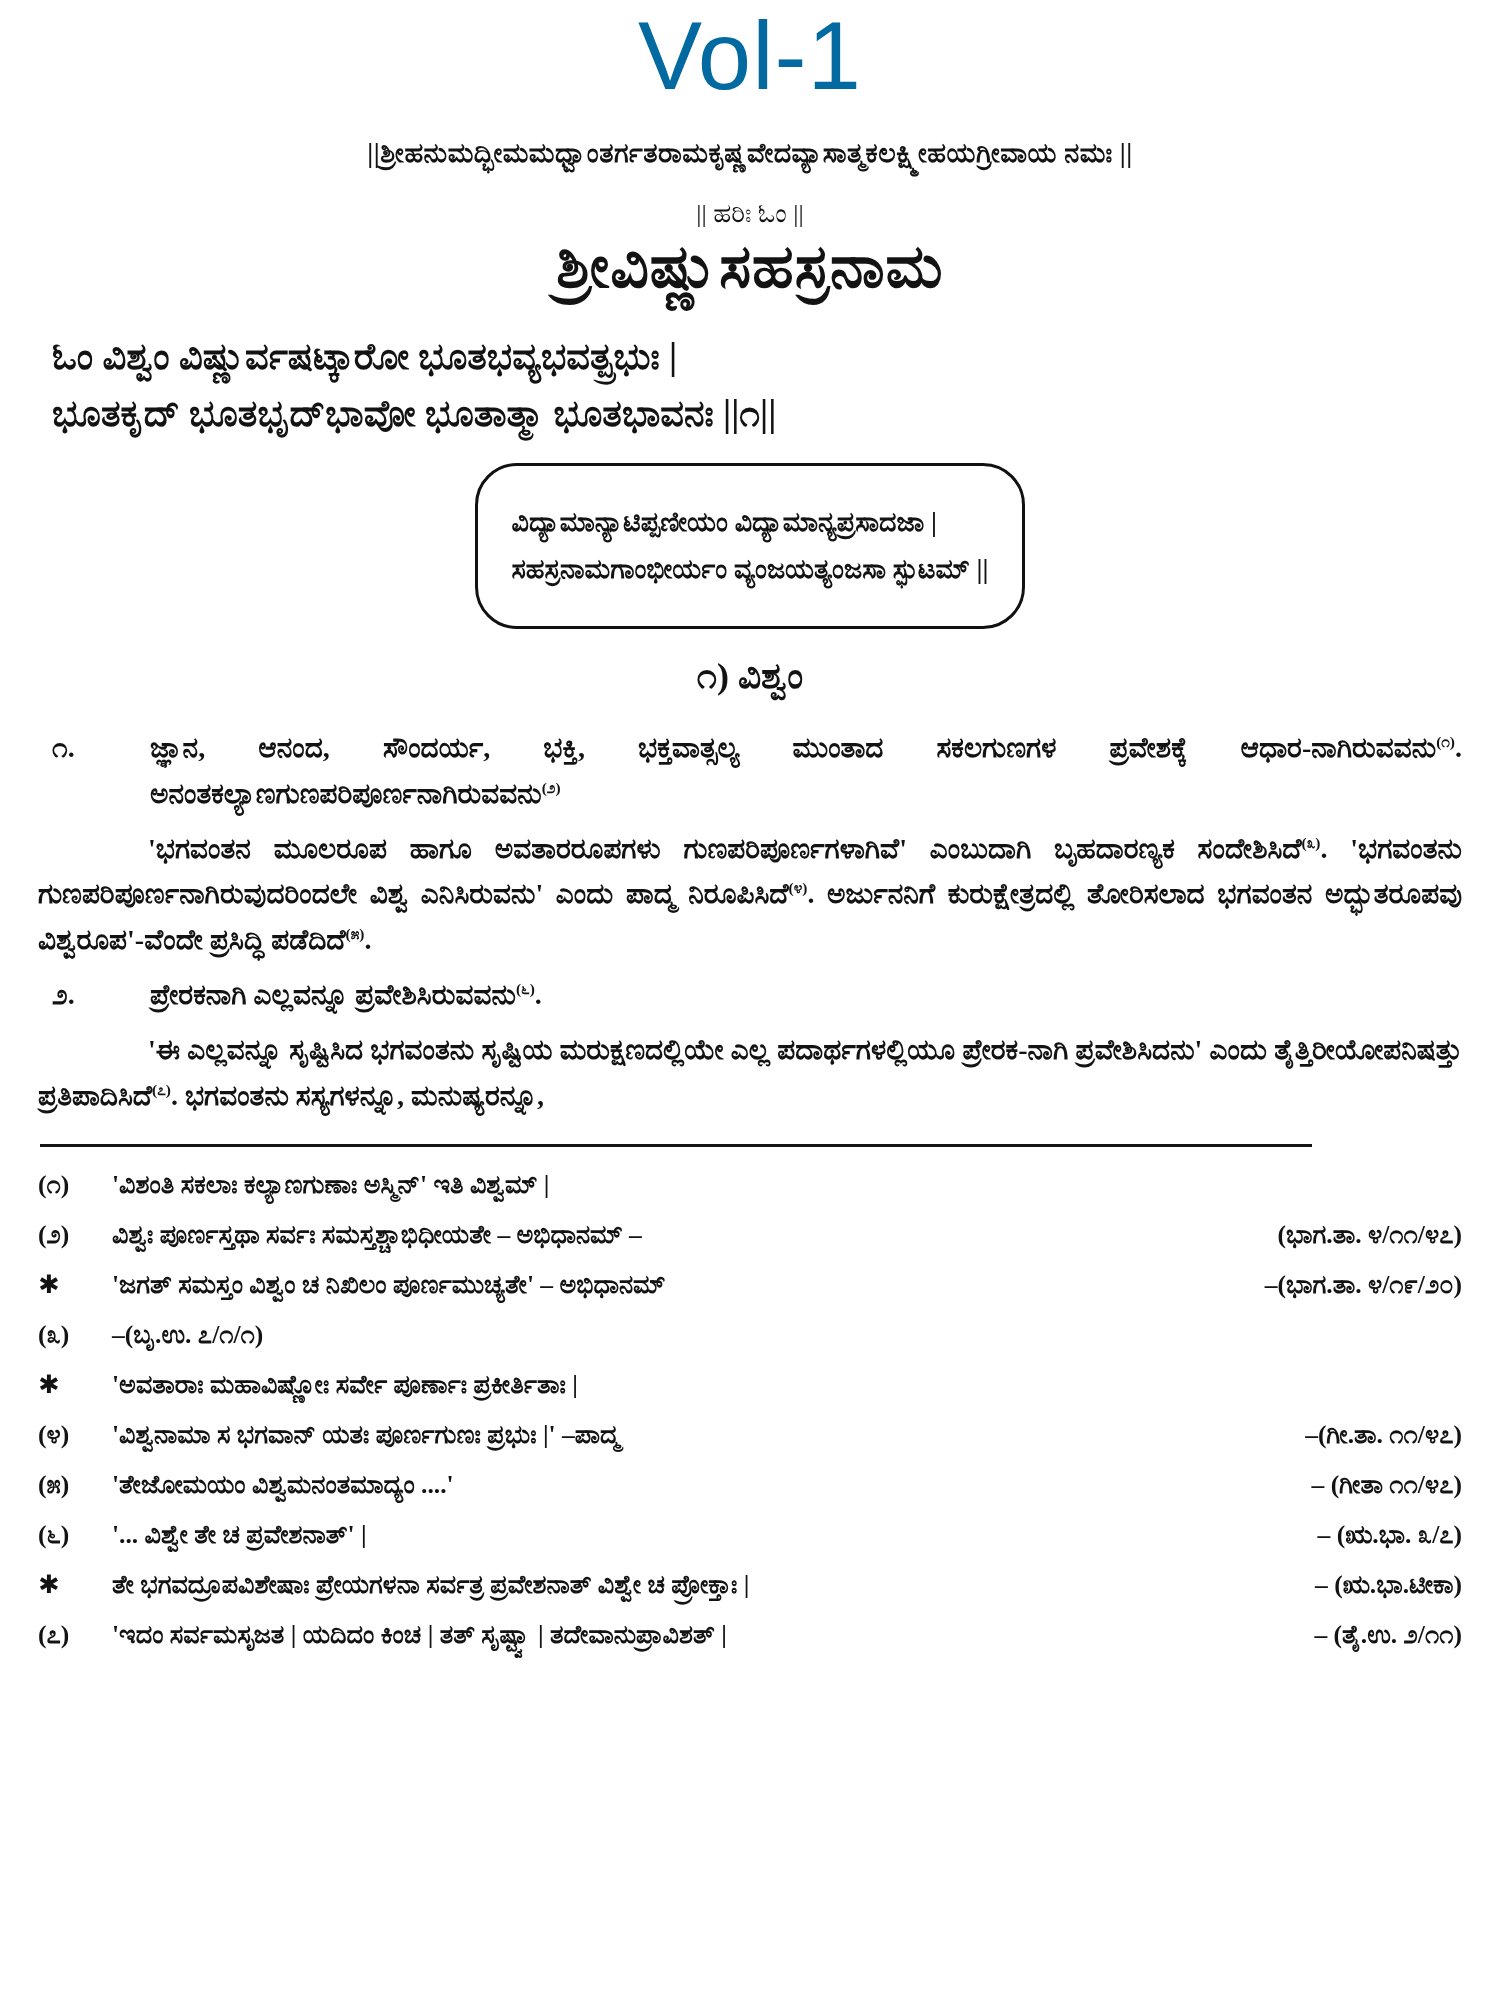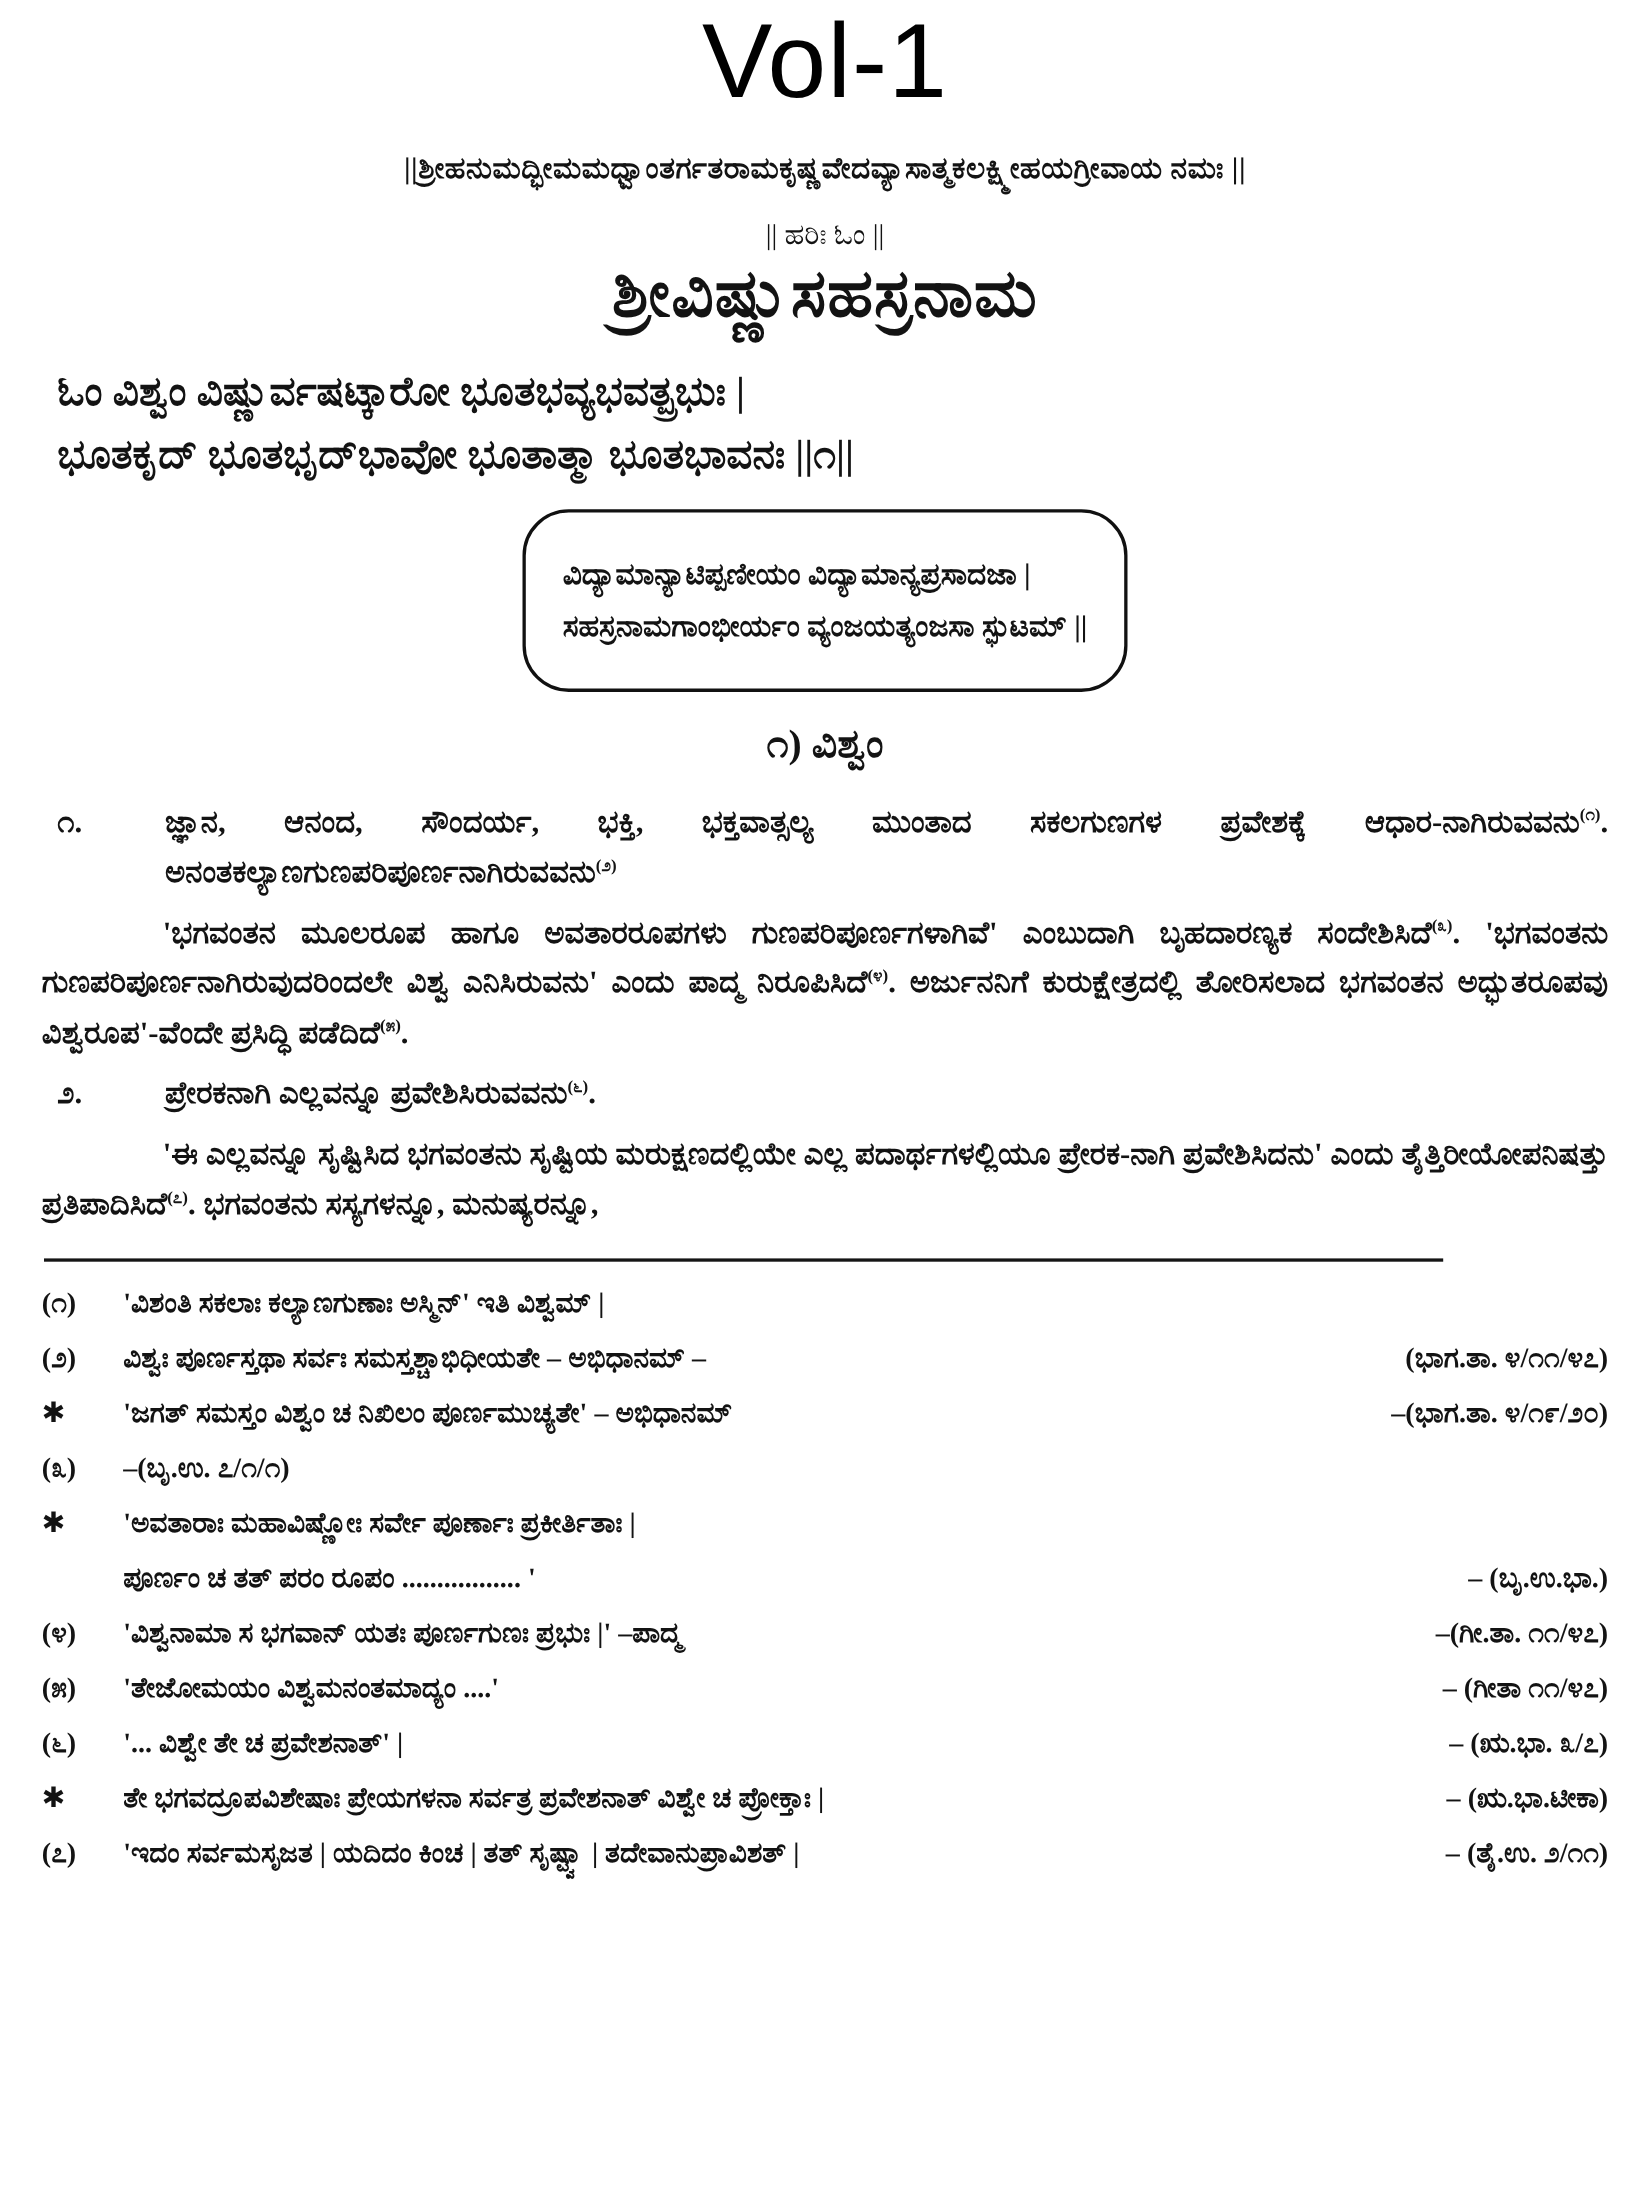--- a/index.html
+++ b/index.html
@@ -10,21 +10,21 @@
     background:#ffffff;
     font-family:"Liberation Serif","DejaVu Serif","DejaVu Sans",serif;
     color:#131313;
     overflow:hidden;
   }
   .center{text-align:center;}
   #vol-label{
     margin-top:8px;
     font-family:"Liberation Sans","DejaVu Sans",sans-serif;
     font-size:96px;line-height:1.0;
-    color:#000000;
+    color:#0369a1;
     font-weight:500;
     letter-spacing:1px;
   }
   #invocation{
     margin-top:34px;
     font-size:27px;font-weight:bold;
     letter-spacing:.5px;
   }
   #hari-om{
     margin-top:30px;
@@ -140,25 +140,20 @@
       <div class="fnrow">
         <span class="fnmark">(೩)</span>
         <span class="fnref-src">–(ಬೃ.ಉ. ೭/೧/೧)</span>
       </div>
       <div class="fnrow">
         <span class="fnmark">✱</span>
         <span class="fntext">'ಅವತಾರಾಃ ಮಹಾವಿಷ್ಣೋಃ ಸರ್ವೇ ಪೂರ್ಣಾಃ ಪ್ರಕೀರ್ತಿತಾಃ |</span>
         <span class="fnref-src"></span>
       </div>
       <div class="fnrow">
-        <span class="fnmark"></span>
-        <span class="fntext">ಪೂರ್ಣಂ ಚ ತತ್ ಪರಂ ರೂಪಂ ................. '</span>
-        <span class="fnref-src">– (ಬೃ.ಉ.ಭಾ.)</span>
-      </div>
-      <div class="fnrow">
         <span class="fnmark">(೪)</span>
         <span class="fntext">'ವಿಶ್ವನಾಮಾ ಸ ಭಗವಾನ್ ಯತಃ ಪೂರ್ಣಗುಣಃ ಪ್ರಭುಃ |' –ಪಾದ್ಮ</span>
         <span class="fnref-src">–(ಗೀ.ತಾ. ೧೧/೪೭)</span>
       </div>
       <div class="fnrow">
         <span class="fnmark">(೫)</span>
         <span class="fntext">'ತೇಜೋಮಯಂ ವಿಶ್ವಮನಂತಮಾದ್ಯಂ ....'</span>
         <span class="fnref-src">– (ಗೀತಾ ೧೧/೪೭)</span>
       </div>
       <div class="fnrow">

